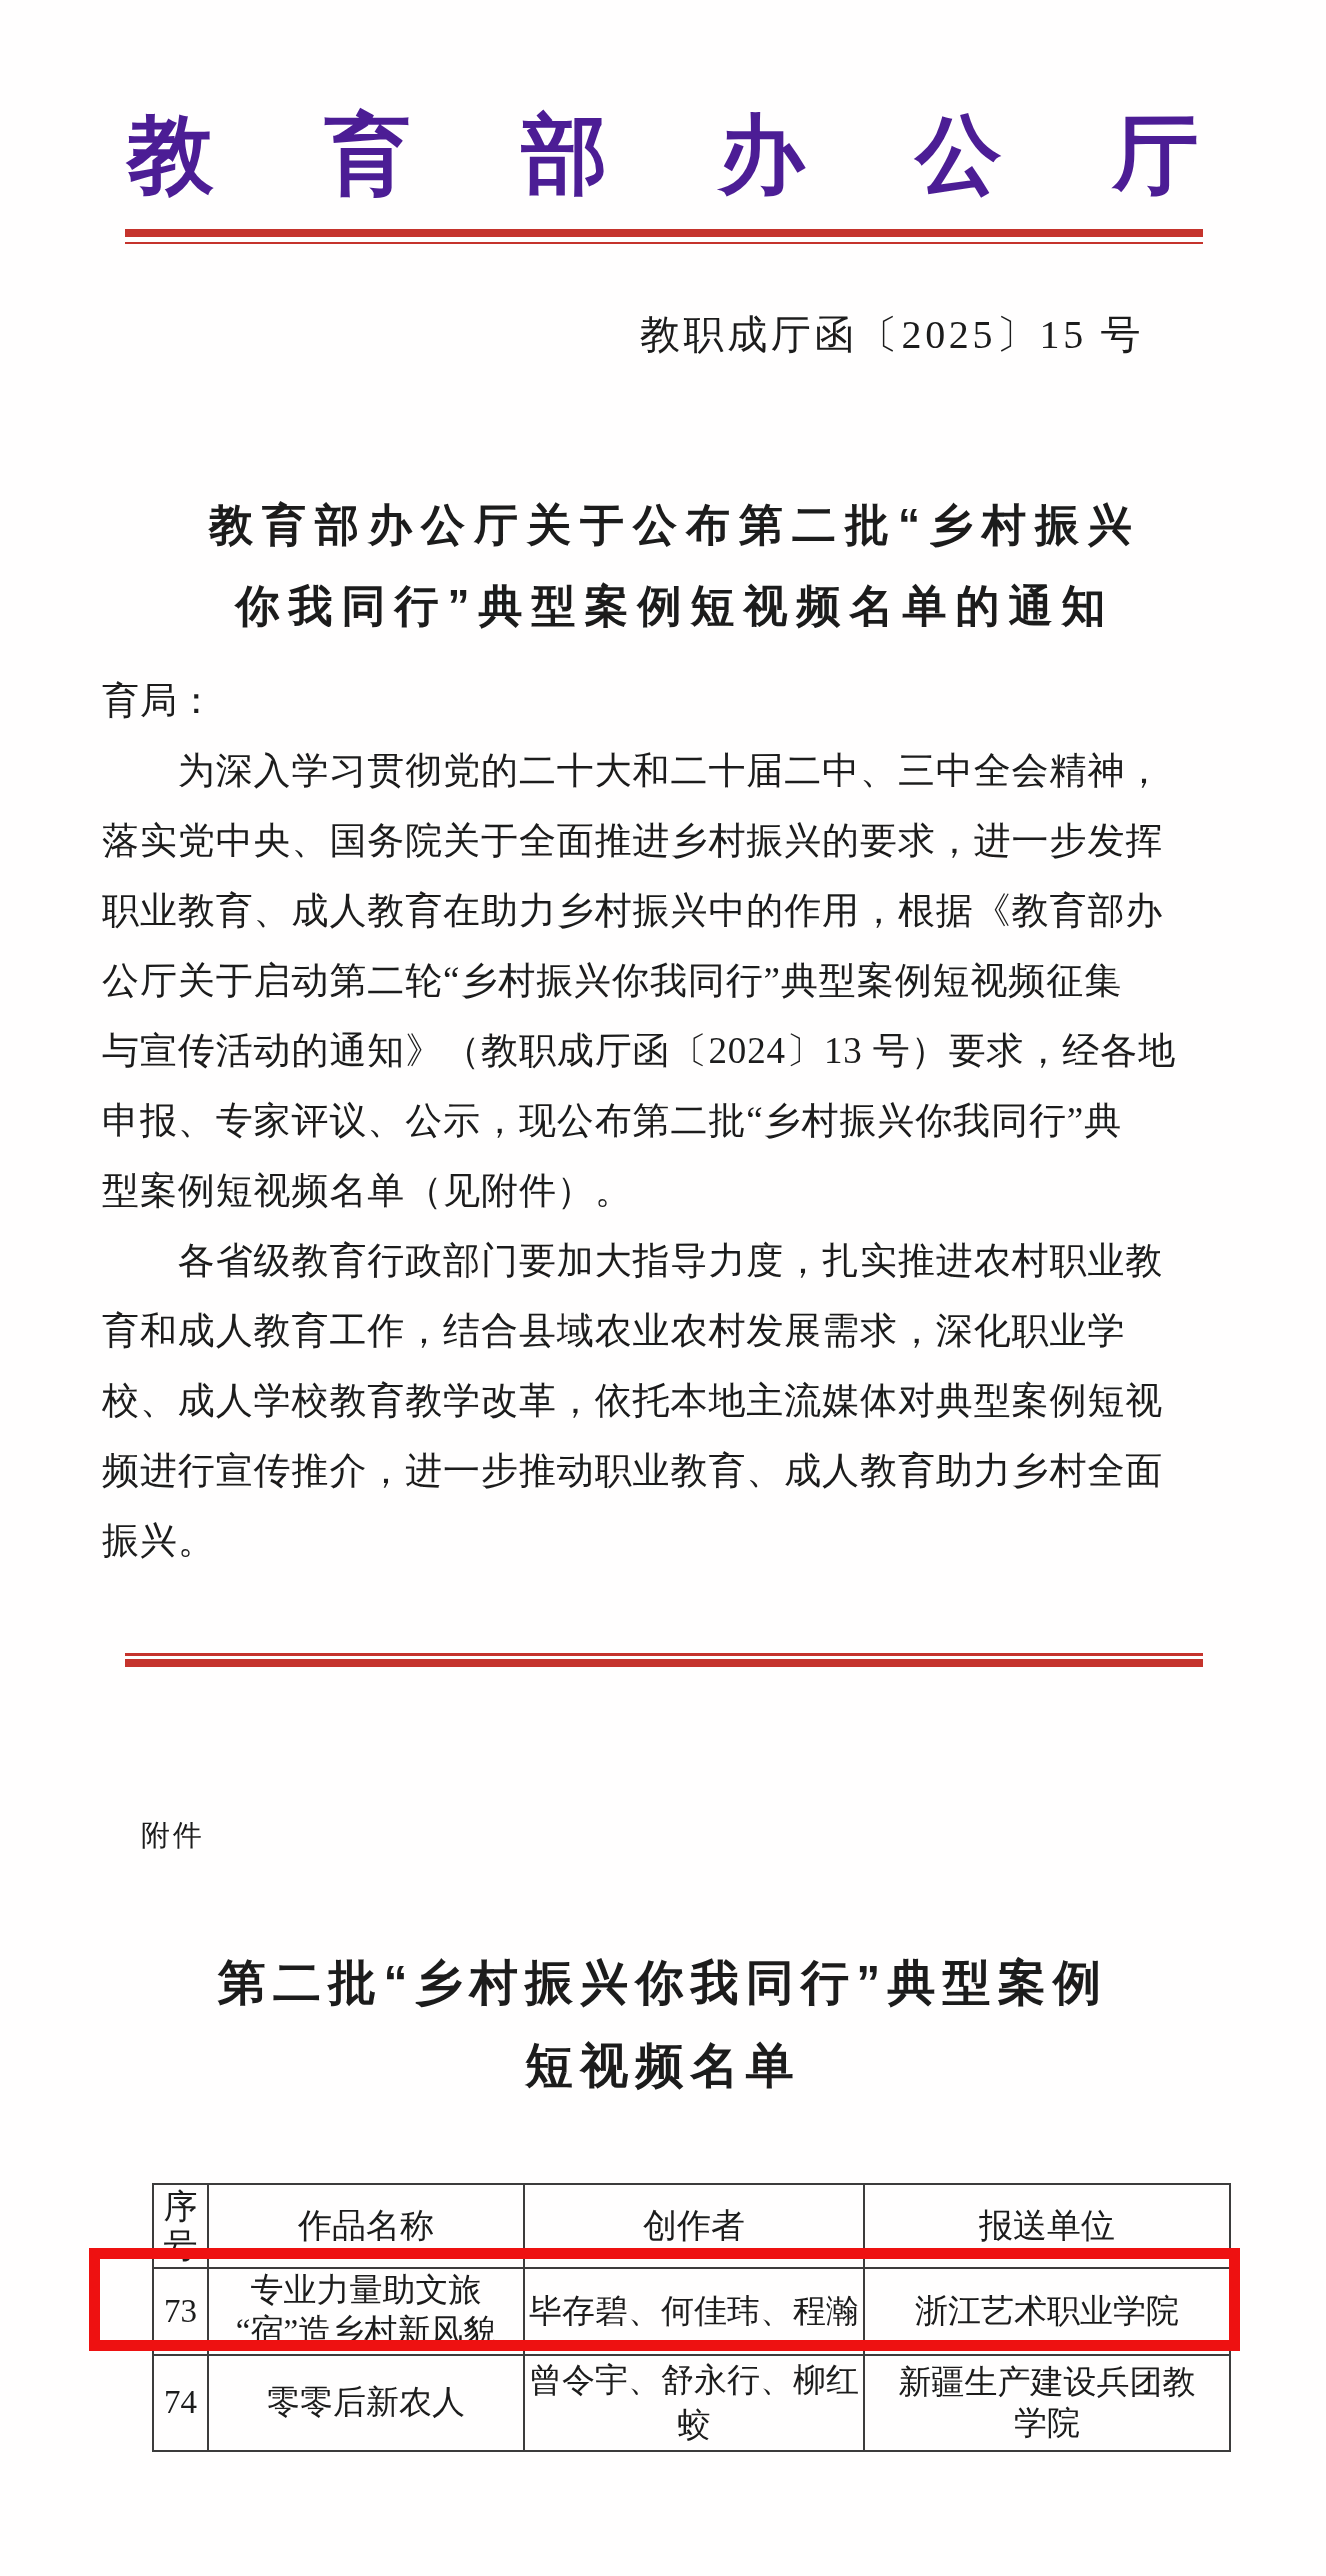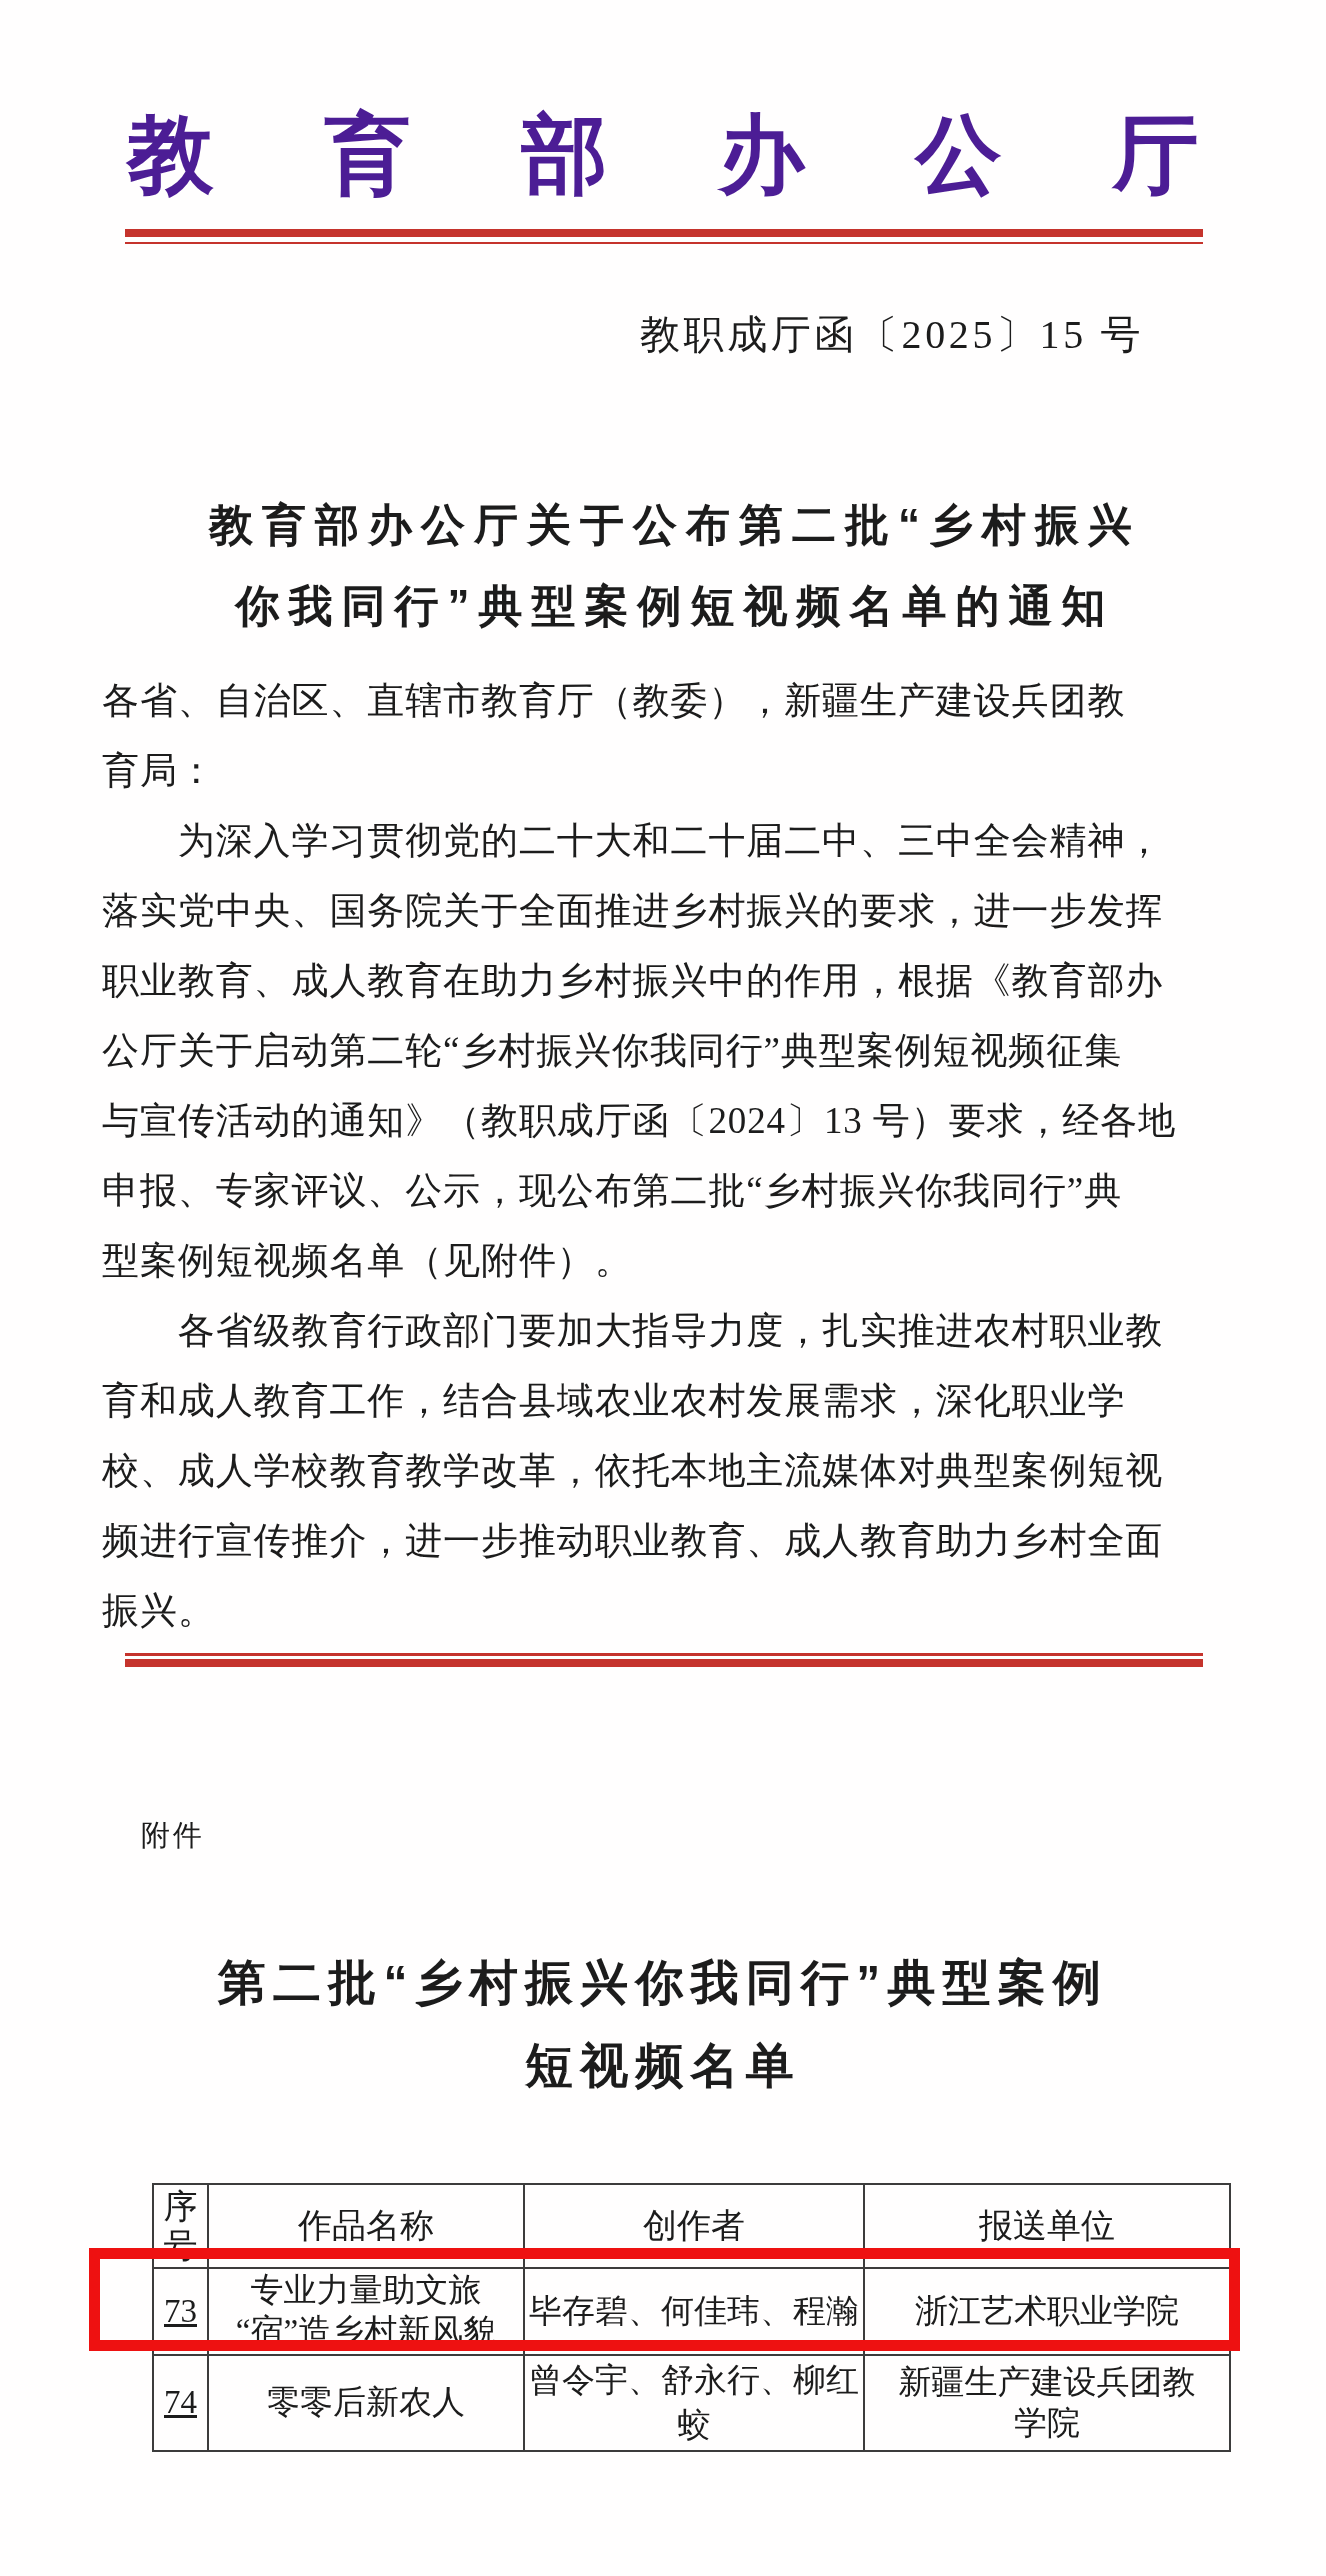--- a/index.html
+++ b/index.html
@@ -116,21 +116,21 @@
     vertical-align: middle;
     font-weight: normal;
     padding: 1.8px 3.6px;
     overflow: hidden;
   }
   table.list-table th { font-size: 34px; line-height: 39px; }
   tr.hdr-row  { height: 82px; }
   tr.row-73   { height: 77px; }
   tr.row-74   { height: 72px; }
   td .tline, th .tline { line-height: 41px; white-space: nowrap; }
-  td.no-cell { font-family: "Liberation Serif", "DejaVu Serif", serif; text-decoration: underline; }
+  td.no-cell { font-family: "Liberation Serif", "DejaVu Serif", serif; }
 
   
   .highlight-box {
     position: absolute;
     left: 89px;
     top: 2248px;
     width: 1151px;
     height: 103px;
     border: 11.6px solid #ee1111;
     background: transparent;
@@ -152,21 +152,20 @@
 
   <div class="doc-number">教职成厅函〔2025〕15 号</div>
 
   <div class="doc-title">
     <div>教育部办公厅关于公布第二批“乡村振兴</div>
     <div>你我同行”典型案例短视频名单的通知</div>
   </div>
 
   <div class="body-text">
     <div class="para">
-        <div class="tline">各省、自治区、直辖市教育厅（教委），新疆生产建设兵团教</div>
         <div class="tline">育局：</div>
       </div>
     <div class="para">
         <div class="tline">　　为深入学习贯彻党的二十大和二十届二中、三中全会精神，</div>
         <div class="tline">落实党中央、国务院关于全面推进乡村振兴的要求，进一步发挥</div>
         <div class="tline">职业教育、成人教育在助力乡村振兴中的作用，根据《教育部办</div>
         <div class="tline">公厅关于启动第二轮“乡村振兴你我同行”典型案例短视频征集</div>
         <div class="tline">与宣传活动的通知》（教职成厅函〔2024〕13 号）要求，经各地</div>
         <div class="tline">申报、专家评议、公示，现公布第二批“乡村振兴你我同行”典</div>
         <div class="tline">型案例短视频名单（见附件）。</div>

